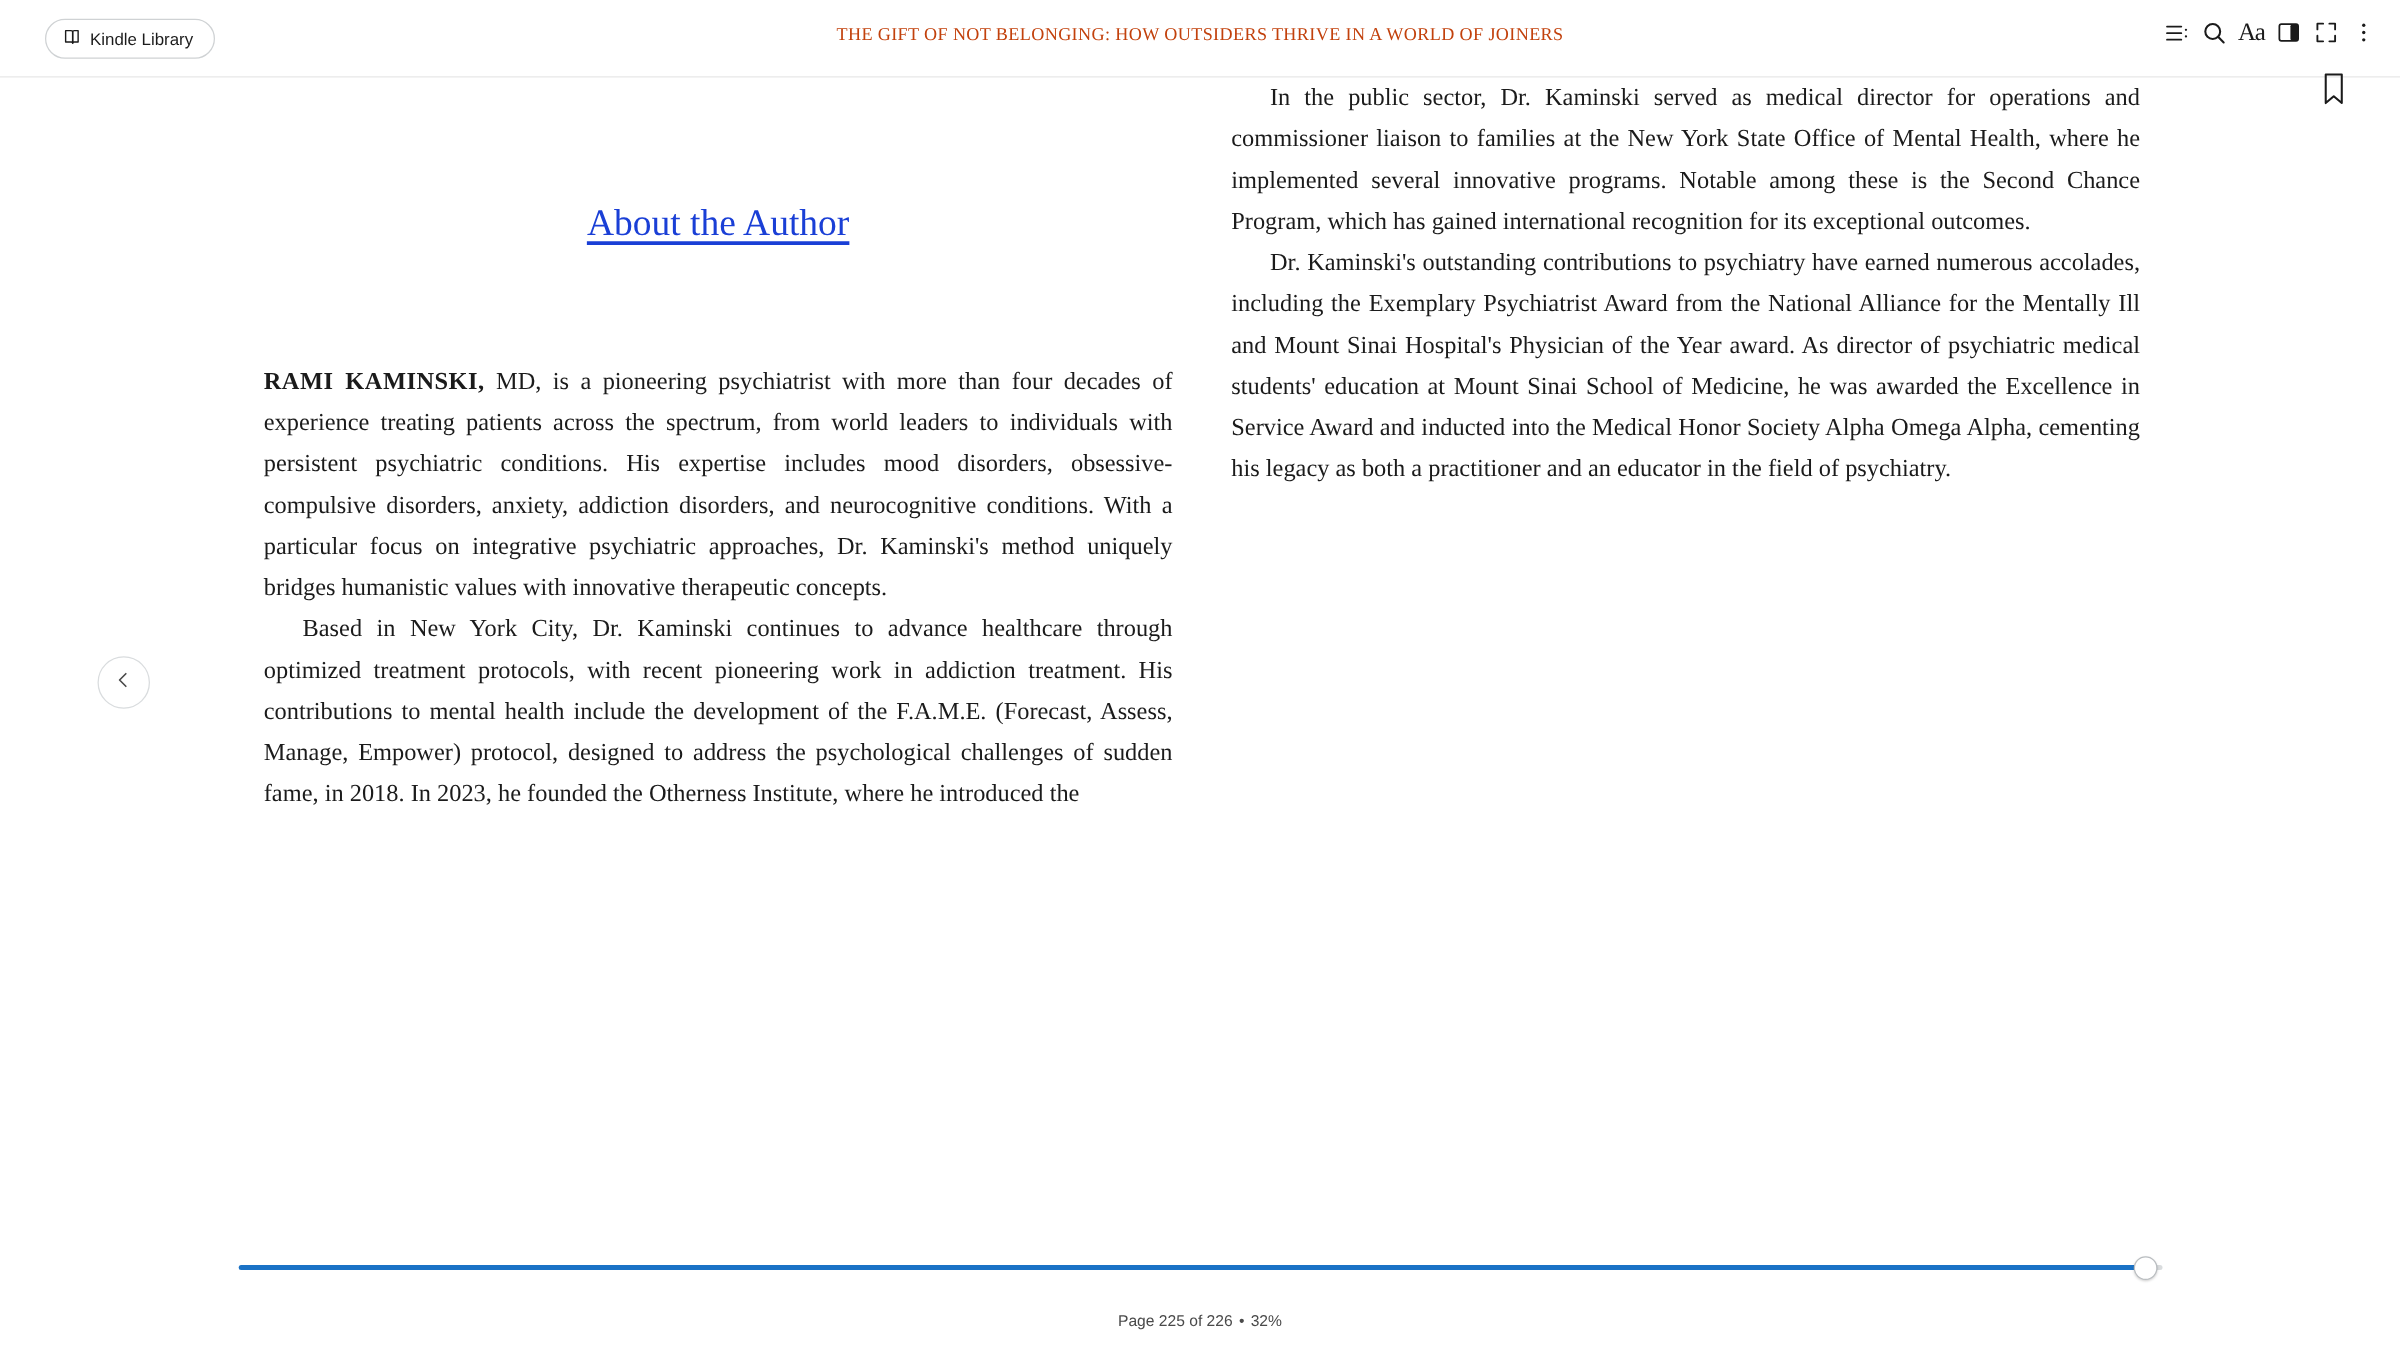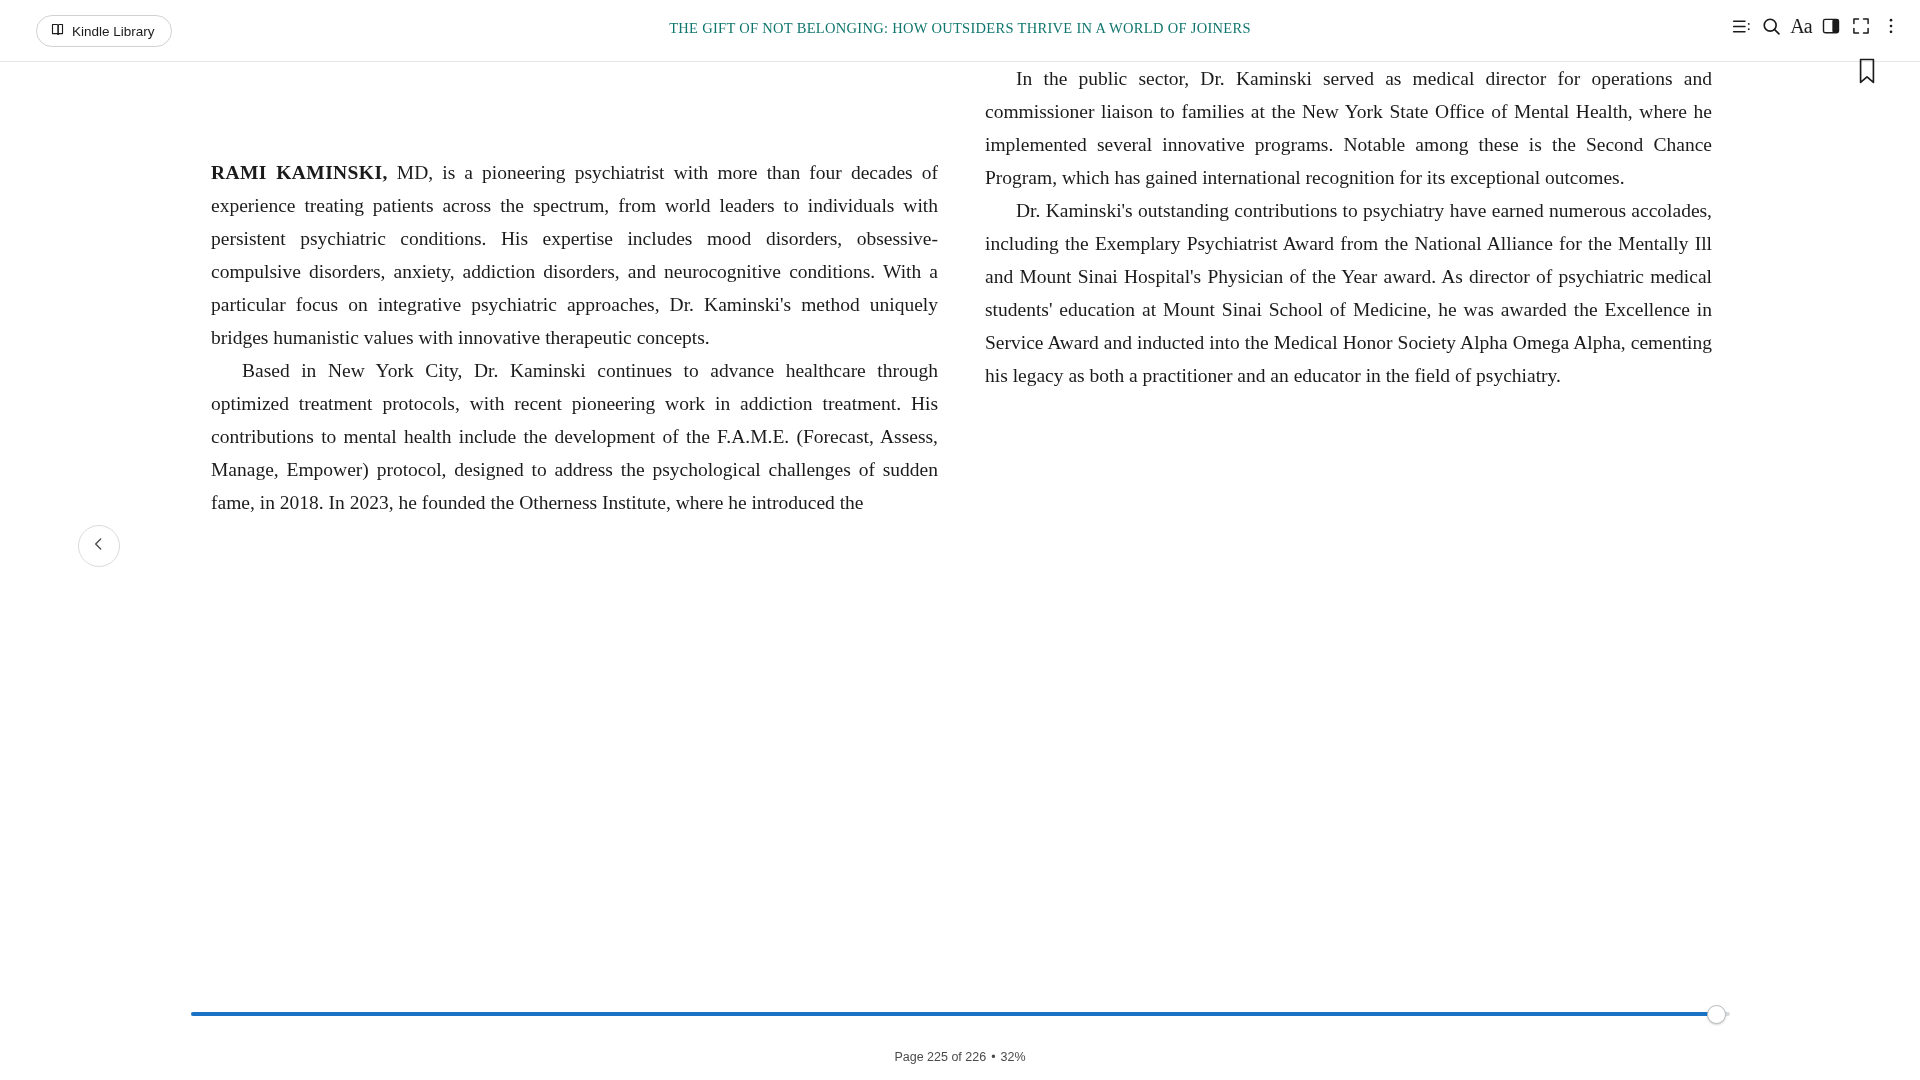--- a/index.html
+++ b/index.html
@@ -43,21 +43,21 @@
   }
   .kindle-library-btn .lbl { white-space: nowrap; }
 
   .book-title {
     position: absolute;
     left: 0; right: 0;
     top: 20px;
     text-align: center;
     font-size: 14.5px;
     letter-spacing: 0.3px;
-    color: #0f766e;
+    color: #c2410c;
     font-family: "Liberation Serif", serif;
     pointer-events: none;
   }
 
   .top-icons {
     position: absolute;
     right: 14px;
     top: 11px;
     display: flex;
     align-items: center;
@@ -272,20 +272,21 @@
   <span>
     <svg width="16" height="16" viewBox="0 0 24 24" fill="none" stroke="#4a4a4a" stroke-width="2" stroke-linecap="round" stroke-linejoin="round">
       <polyline points="14.5,4.5 7,12 14.5,19.5"></polyline>
     </svg>
   </span>
 </div>
 
 <div class="page">
 
   <div class="col col-left">
+    <h1 class="chapter-title">About the Author</h1>
 
     <p class="body-start"><span class="smallcaps-name">RAMI KAMINSKI,</span><span> MD, is a pioneering psychiatrist with more than four decades of experience treating patients across the spectrum, from world leaders to individuals with persistent psychiatric conditions. His expertise includes mood disorders, obsessive-compulsive disorders, anxiety, addiction disorders, and neurocognitive conditions. With a particular focus on integrative psychiatric approaches, Dr. Kaminski's method uniquely bridges humanistic values with innovative therapeutic concepts.</span></p>
 
     <p class="indent">Based in New York City, Dr. Kaminski continues to advance healthcare through optimized treatment protocols, with recent pioneering work in addiction treatment. His contributions to mental health include the development of the F.A.M.E. (Forecast, Assess, Manage, Empower) protocol, designed to address the psychological challenges of sudden fame, in 2018. In 2023, he founded the Otherness Institute, where he introduced the</p>
   </div>
 
   <div class="col col-right">
     <p class="indent">In the public sector, Dr. Kaminski served as medical director for operations and commissioner liaison to families at the New York State Office of Mental Health, where he implemented several innovative programs. Notable among these is the Second Chance Program, which has gained international recognition for its exceptional outcomes.</p>
     <p class="indent">Dr. Kaminski's outstanding contributions to psychiatry have earned numerous accolades, including the Exemplary Psychiatrist Award from the National Alliance for the Mentally Ill and Mount Sinai Hospital's Physician of the Year award. As director of psychiatric medical students' education at Mount Sinai School of Medicine, he was awarded the Excellence in Service Award and inducted into the Medical Honor Society Alpha Omega Alpha, cementing his legacy as both a practitioner and an educator in the field of psychiatry.</p>
   </div>

